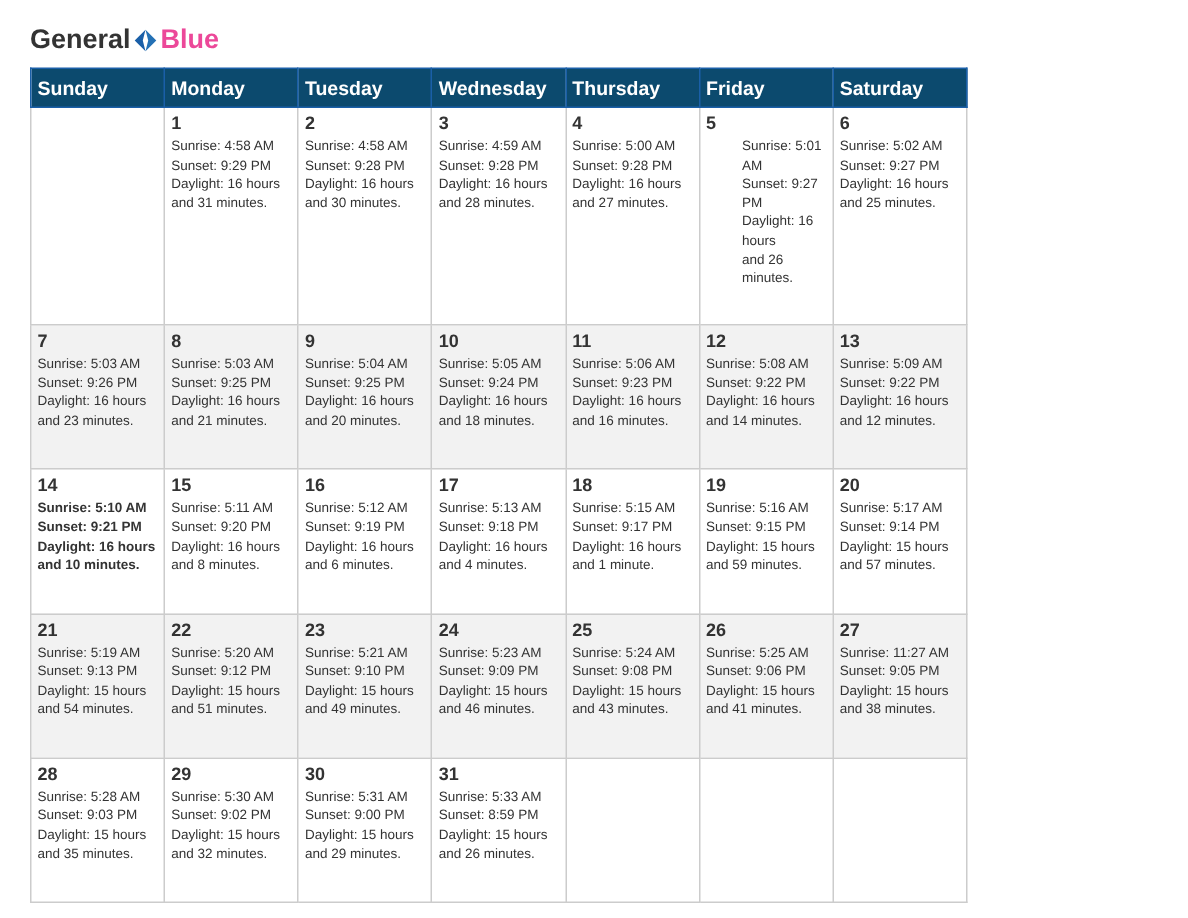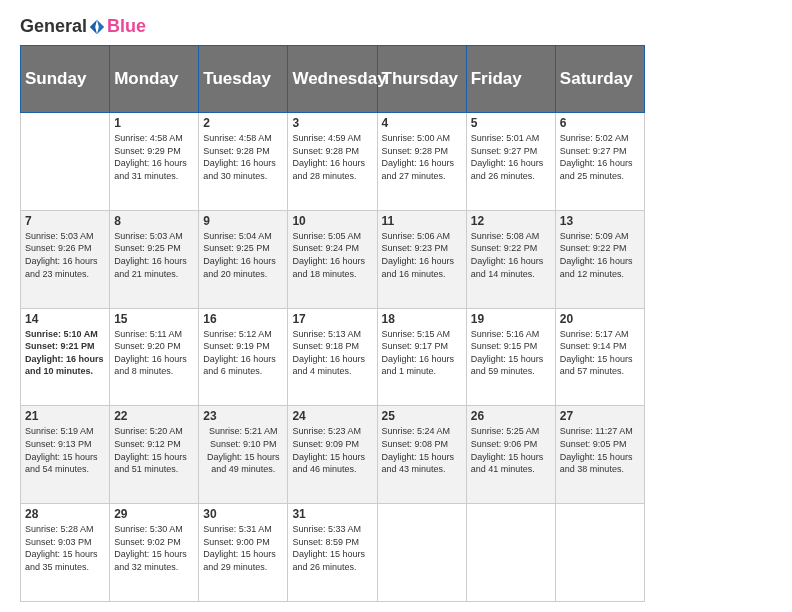--- a/index.html
+++ b/index.html
@@ -60,25 +60,25 @@
       margin-top: 2px;
     }
     .calendar {
       flex: 1;
       border: 1px solid #ccc;
       border-collapse: collapse;
       width: 100%;
       table-layout: fixed;
     }
     .calendar th {
-      background: #737373;
+      background: #0c4a6e;
       color: #fff;
-      padding: 23px 4px;
+      padding: 5px 4px;
       text-align: left;
-      font-size: 17px;
+      font-size: 13px;
       border: 1px solid #1a5fa8;
     }
     .calendar td {
       vertical-align: top;
       border: 1px solid #ccc;
       padding: 3px 4px;
       font-size: 9.5px;
       color: #333;
       height: 82px;
     }
@@ -158,21 +158,21 @@
           </td>
           <td>
             <span class="day-number">4</span>
             <div class="day-info" style="white-space: pre-line;">Sunrise: 5:00 AM
 Sunset: 9:28 PM
 Daylight: 16 hours
 and 27 minutes.</div>
           </td>
           <td>
             <span class="day-number">5</span>
-            <div class="day-info" style="white-space: pre-line;">Sunrise: 5:01 AM
+            <div class="day-info" style="white-space: pre-line; margin-left: 24px;">Sunrise: 5:01 AM
 Sunset: 9:27 PM
 Daylight: 16 hours
 and 26 minutes.</div>
           </td>
           <td>
             <span class="day-number">6</span>
             <div class="day-info" style="white-space: pre-line;">Sunrise: 5:02 AM
 Sunset: 9:27 PM
 Daylight: 16 hours
 and 25 minutes.</div>
@@ -290,21 +290,21 @@
           </td>
           <td>
             <span class="day-number">22</span>
             <div class="day-info" style="white-space: pre-line;">Sunrise: 5:20 AM
 Sunset: 9:12 PM
 Daylight: 15 hours
 and 51 minutes.</div>
           </td>
           <td>
             <span class="day-number">23</span>
-            <div class="day-info" style="white-space: pre-line; text-align: center;">Sunrise: 5:21 AM
+            <div class="day-info" style="white-space: pre-line;">Sunrise: 5:21 AM
 Sunset: 9:10 PM
 Daylight: 15 hours
 and 49 minutes.</div>
           </td>
           <td>
             <span class="day-number">24</span>
             <div class="day-info" style="white-space: pre-line;">Sunrise: 5:23 AM
 Sunset: 9:09 PM
 Daylight: 15 hours
 and 46 minutes.</div>

